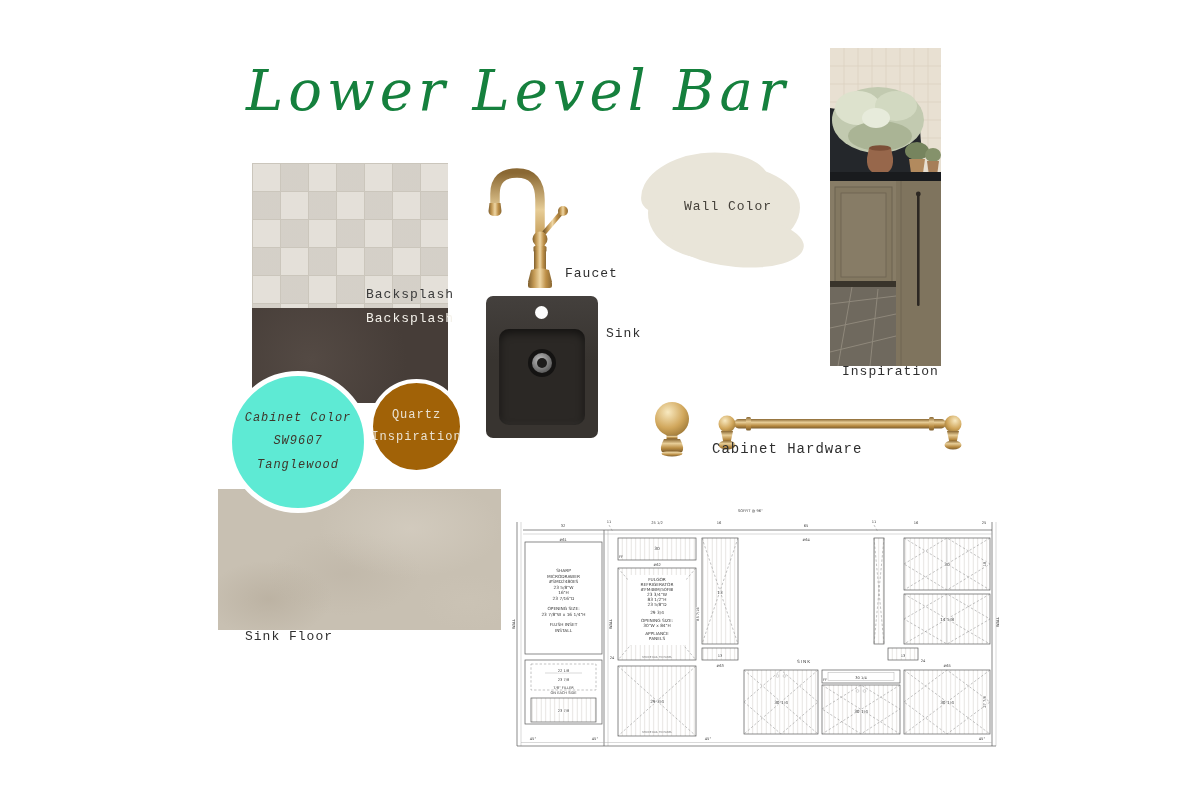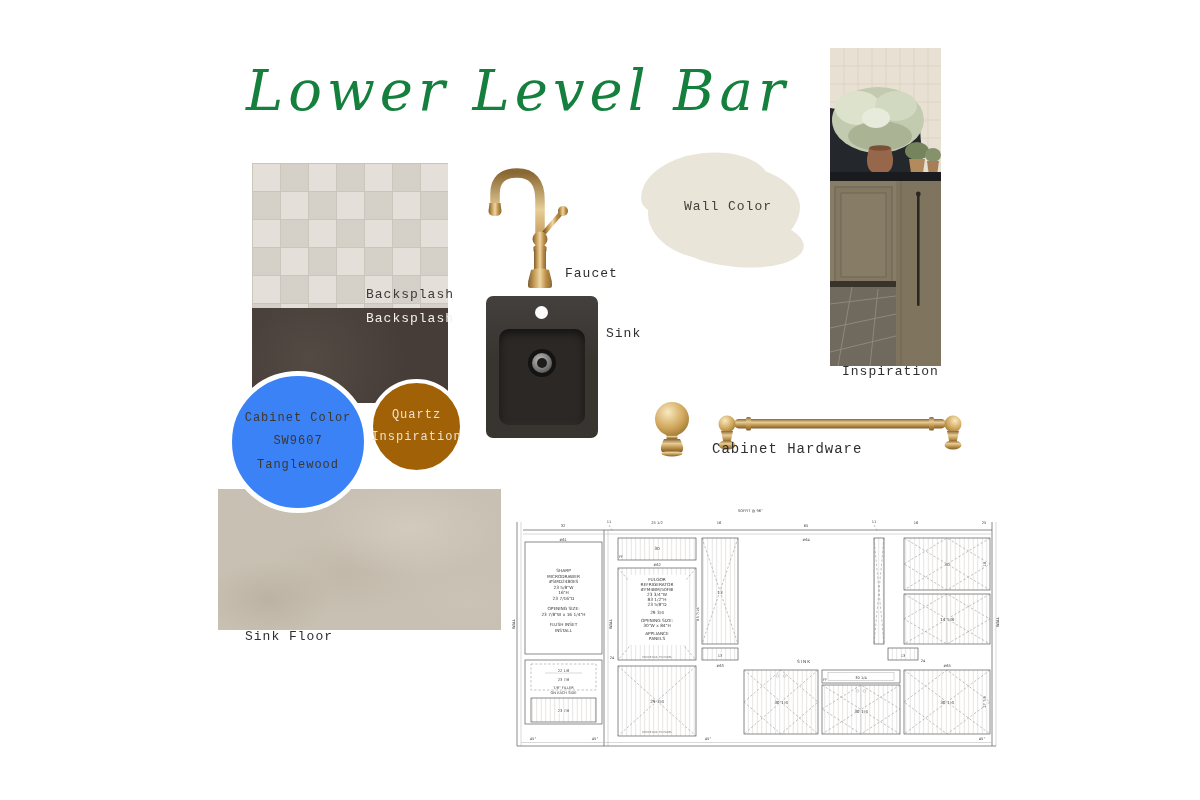--- a/index.html
+++ b/index.html
@@ -72,23 +72,23 @@
   #wallblob::after {
     content:""; position:absolute; left:24px; top:52px; width:132px; height:52px;
     background:#e9e5d9; border-radius:48% 52% 50% 50% / 55% 50% 50% 45%;
     transform:rotate(5deg);
   }
   #wallblob .lbl { left:36px; top:36px; color:#45413a; z-index:2; }
   
   .chip { position:absolute; border-radius:50%; display:flex; align-items:center;
     justify-content:center; text-align:center; }
   #cabcircle {
-    left:227px; top:371px; width:142px; height:142px; background:#3b82f6;
+    left:227px; top:371px; width:142px; height:142px; background:#5eead4;
     border:5px solid #ffffff;
-    font-size:12px; color:#3f362b; line-height:1.95; letter-spacing:1px;
+    font-size:12px; color:#3f362b; line-height:1.95; letter-spacing:1px;font-style:italic;
   }
   #quartzcircle {
     left:369px; top:379px; width:95px; height:95px; background:#a16207;
     border:4px solid #ffffff;
     font-size:12px; color:#eae2d3; line-height:1.8; letter-spacing:1px;
   }
   
   #tilefloor {
     position:absolute; left:218px; top:489px; width:283px; height:141px;
     background:

